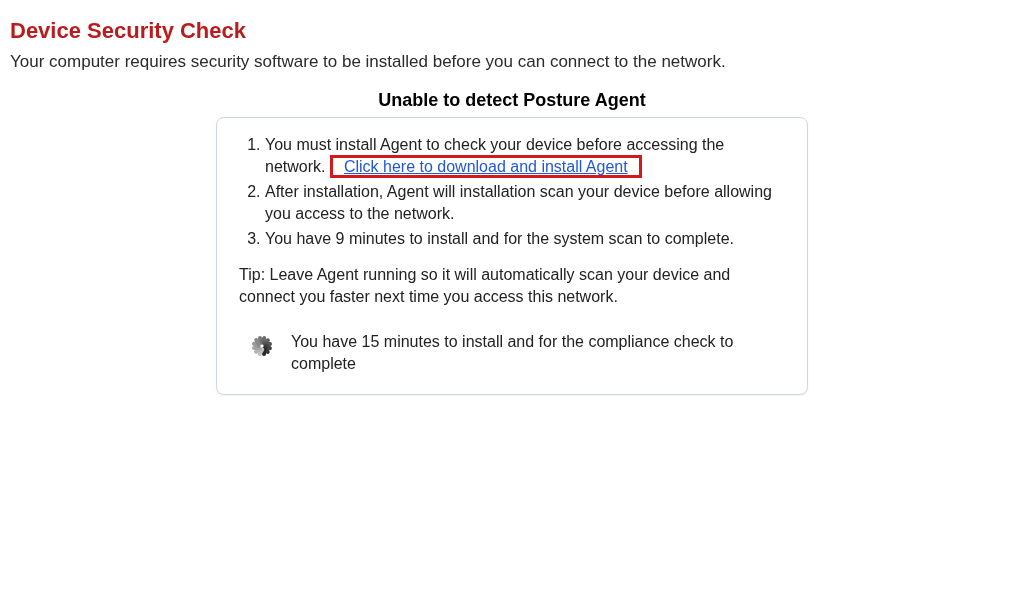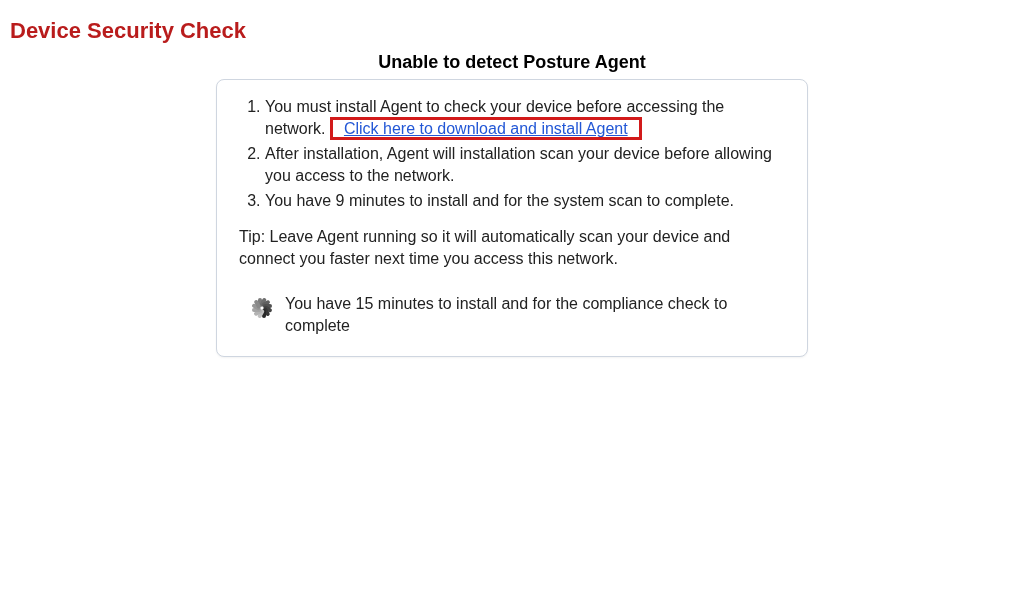--- a/index.html
+++ b/index.html
@@ -92,21 +92,21 @@
     padding: 0 11px;
     display: inline;
   }
   .tip {
     margin: 10px 0 22px 0;
     line-height: 1.35;
   }
   .status-row {
     display: flex;
     align-items: center;
-    gap: 8px;
+    gap: 14px;
     margin-top: 24px;
     padding-left: 4px;
   }
   .spinner {
     width: 34px;
     height: 34px;
     position: relative;
     flex: 0 0 auto;
   }
   .spinner span {
@@ -122,20 +122,21 @@
   .status-text {
     font-size: 16px;
     line-height: 1.35;
   }
 </style>
 </head>
 <body>
 
 <div class="page">
   <h1 class="page-title">Device Security Check</h1>
+  <p class="page-subtitle">Your computer requires security software to be installed before you can connect to the network.</p>
 
   <div class="detect-msg">Unable to detect Posture Agent</div>
 
   <div class="panel">
     <div class="panel-body">
       <ol class="steps">
         <li>
           <span>You must install Agent to check your device before accessing the network. </span><span class="highlight-box"><a href="#" class="download-link">Click here to download and install Agent</a></span>
         </li>
         <li>After installation, Agent will installation scan your device before allowing you access to the network.</li>

